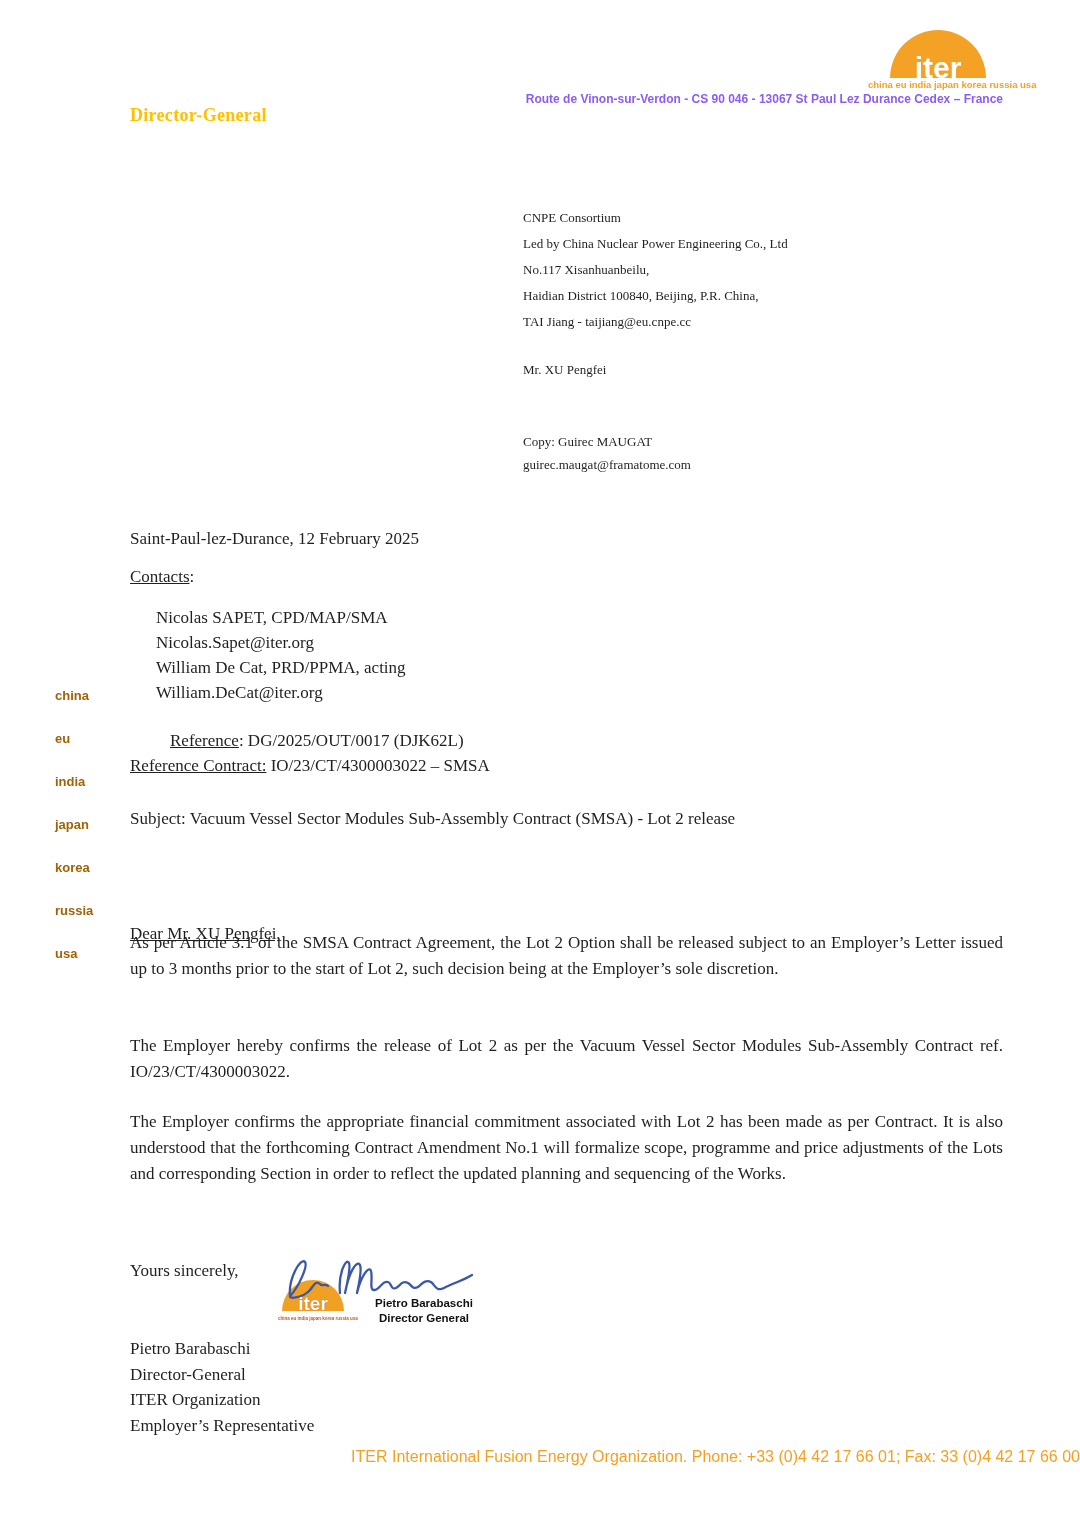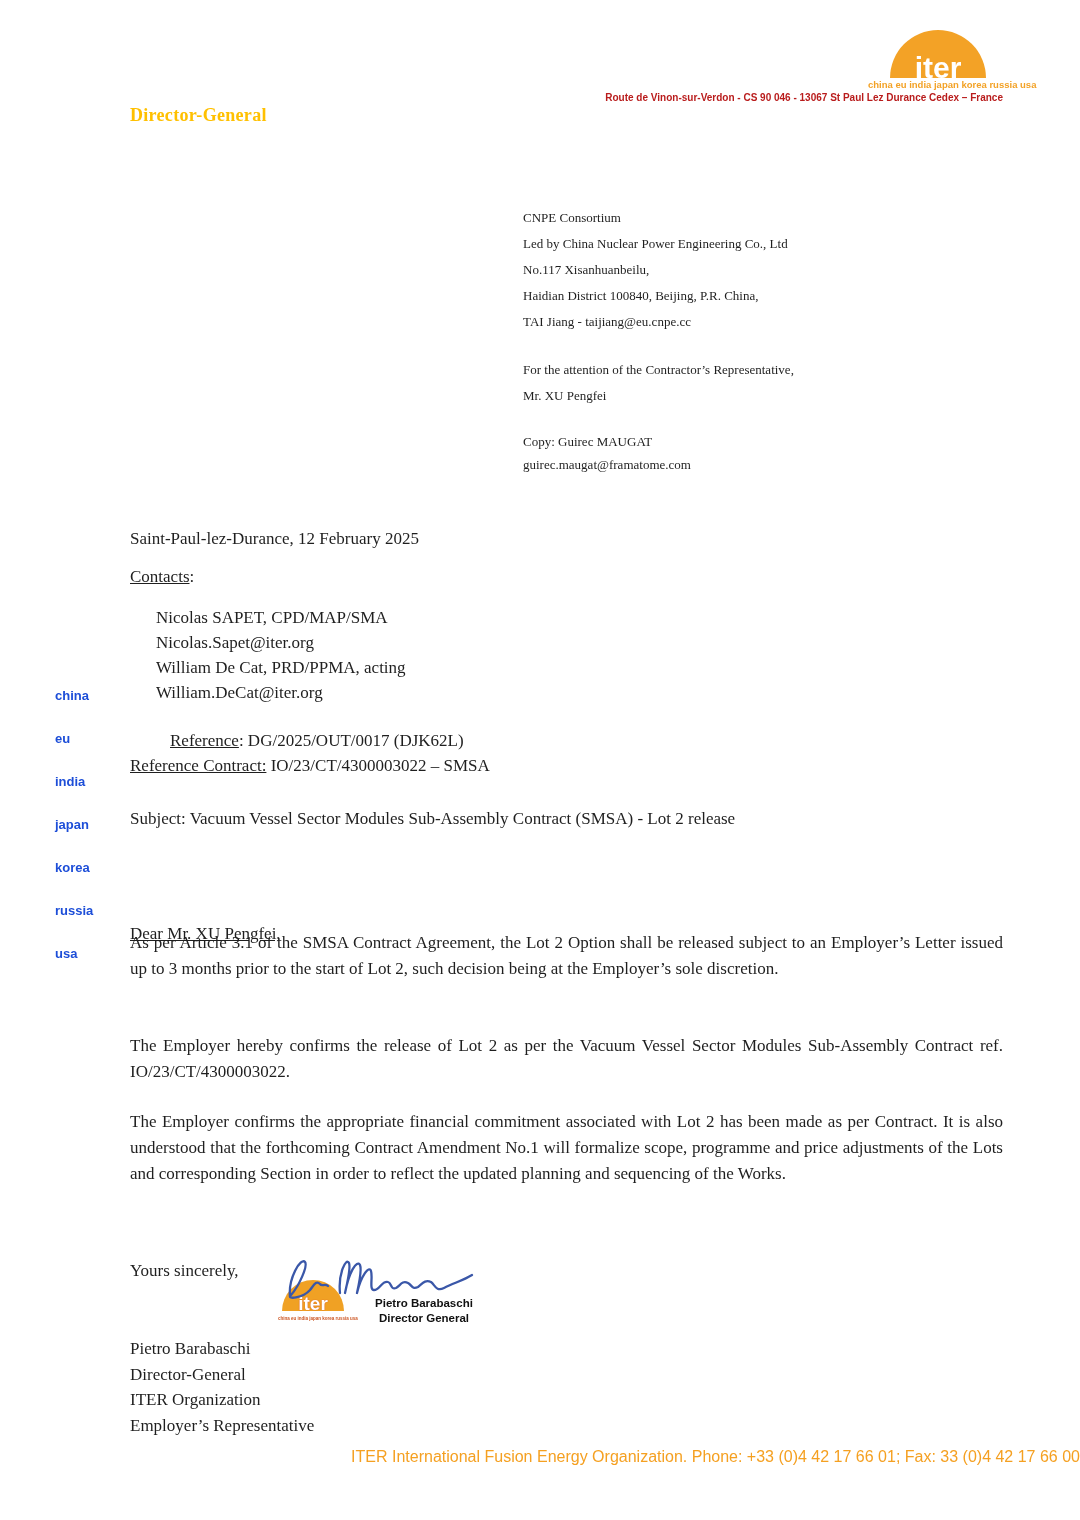--- a/index.html
+++ b/index.html
@@ -29,41 +29,41 @@
   .logo-members {
     margin-top:1px;
     font-family:"Liberation Sans", sans-serif;
     font-weight:bold; font-size:9.5px; color:#F3A226; white-space:nowrap;
   }
 
   
   .hq-address {
     top:92px; right:77px;
     font-family:"Liberation Sans", sans-serif;
-    font-weight:bold; font-size:10px; color:#b91c1c; white-space:nowrap;
+    font-weight:bold; font-size:12px; color:#8b5cf6; white-space:nowrap;
   }
 
   
   .dg-title {
     top:105px; left:130px;
     font-weight:bold; font-size:18px; color:#FFC000; letter-spacing:0.3px;
   }
 
   
   .right-col { left:523px; font-size:13px; line-height:26px; }
   .recipient { top:205px; }
   .attention { top:357px; }
   .copyblock { top:430px; line-height:23px; }
 
   
   .sidebar {
     top:688px; left:55px;
     display:flex; flex-direction:column; gap:28px;
     font-family:"Liberation Sans", sans-serif;
-    font-weight:bold; font-size:13px; color:#1d4ed8;
+    font-weight:bold; font-size:13px; color:#a16207;
   }
 
   
   .line { left:130px; font-size:17px; white-space:nowrap; }
   .dateline  { top:529px; }
   .contacts-heading { top:567px; }
   .contact-lines { top:605px; left:156px; font-size:17px; line-height:25px; }
   .reference { top:731px;margin-left:40px; }
   .reference-contract { top:756px; }
   .subject { top:809px; }
@@ -131,21 +131,20 @@
 
 <div class="abs right-col recipient">
   <div>CNPE Consortium</div>
   <div>Led by China Nuclear Power Engineering Co., Ltd</div>
   <div>No.117 Xisanhuanbeilu,</div>
   <div>Haidian District 100840, Beijing, P.R. China,</div>
   <div>TAI Jiang - taijiang@eu.cnpe.cc</div>
 </div>
 
 <div class="abs right-col attention">
-  <div>For the attention of the Contractor’s Representative,</div>
   <div>Mr. XU Pengfei</div>
 </div>
 
 <div class="abs right-col copyblock">
   <div>Copy: Guirec MAUGAT</div>
   <div>guirec.maugat@framatome.com</div>
 </div>
 
 <div class="abs sidebar">
   <div>china</div>

